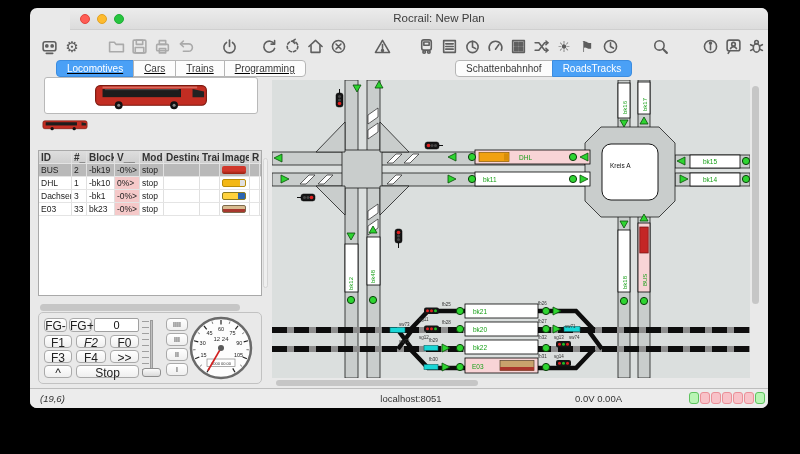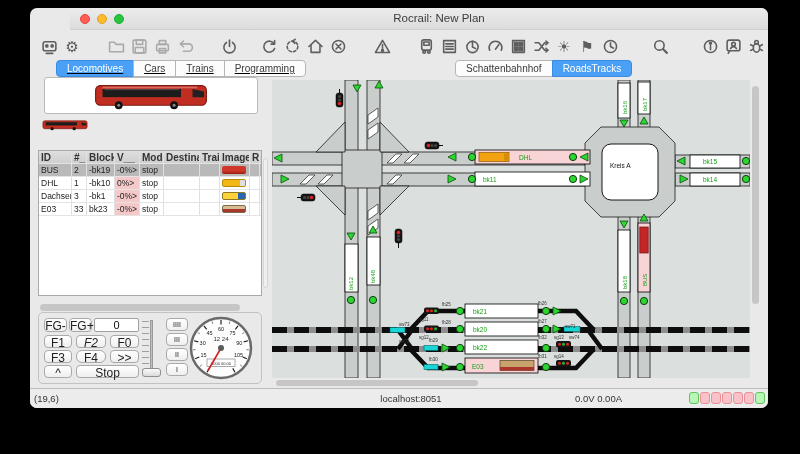--- a/index.html
+++ b/index.html
@@ -42,21 +42,21 @@
   .field{position:absolute;background:#fff;border:1px solid #a0a0a0;border-radius:2px;font-size:11px;text-align:center;color:#111;}
   .slider-track{position:absolute;left:120px;top:312px;width:3px;height:52px;background:#c0c0c0;border:1px solid #9a9a9a;}
   .slider-ticks{position:absolute;left:112px;top:313px;width:7px;height:50px;background:repeating-linear-gradient(#9f9f9f 0 1px,transparent 1px 6px);}
   .slider-handle{position:absolute;left:112px;top:360px;width:19px;height:9px;background:linear-gradient(#fbfbfb,#dadada);border:1px solid #8f8f8f;border-radius:3px;}
   
   .canvas{position:absolute;left:242px;top:72px;width:478px;height:298px;background:#dbdfde;}
   .vscroll{position:absolute;left:722px;top:78px;width:7px;height:218px;background:#c6c6c6;border-radius:4px;}
   .hscroll2{position:absolute;left:246px;top:372px;width:202px;height:6px;background:#c6c6c6;border-radius:3px;}
   
   .statusbar{position:absolute;left:0;bottom:0;width:100%;height:20px;background:#ececec;border-top:1px solid #bdbdbd;font-size:9.5px;color:#333;}
-  .sb-left{position:absolute;left:4px;top:4px;}
+  .sb-left{position:absolute;left:10px;top:4px;font-style:italic;}
   .sb-center{position:absolute;left:0;right:0;top:4px;text-align:center;padding-left:24px;}
   .sb-power{position:absolute;left:545px;top:4px;}
   .sb-ind{position:absolute;right:3px;top:3px;display:flex;gap:1px;}
   .ind{width:10px;height:12px;border-radius:3px;}
   .ind.green{background:#b9f5b4;border:1px solid #5fc35f;}
   .ind.pink{background:#f8c2c8;border:1px solid #ea9098;}
   svg text{font-family:"Liberation Sans",sans-serif;}
 </style>
 </head>
 <body>
@@ -341,21 +341,21 @@
   <div class="hscroll"></div>
 
   <div class="throttle-box"></div>
   <button class="btn" style="left:14px;top:310px;width:23px;height:14px;">FG-</button>
   <button class="btn" style="left:39px;top:310px;width:23px;height:14px;">FG+</button>
   <div class="field" style="left:64px;top:310px;width:45px;height:14px;line-height:13px;">0</div>
   <button class="btn" style="left:14px;top:327px;width:28px;height:13px;">F1</button>
   <button class="btn" style="left:46px;top:327px;width:30px;height:13px;font-style:italic;">F2</button>
   <button class="btn" style="left:80px;top:327px;width:29px;height:13px;">F0</button>
   <button class="btn" style="left:14px;top:342px;width:28px;height:13px;">F3</button>
-  <button class="btn" style="left:46px;top:342px;width:30px;height:13px;border-radius:6px;">F4</button>
+  <button class="btn" style="left:46px;top:342px;width:30px;height:13px;">F4</button>
   <button class="btn" style="left:80px;top:342px;width:29px;height:13px;">&gt;&gt;</button>
   <button class="btn" style="left:14px;top:357px;width:28px;height:13px;">^</button>
   <button class="btn" style="left:46px;top:357px;width:63px;height:13px;">Stop</button>
 
   <div class="slider-ticks"></div>
   <div class="slider-track"></div>
   <div class="slider-handle"></div>
 
   <button class="btn" style="left:136px;top:310px;width:22px;height:13px;font-size:7px;">IIII</button>
   <button class="btn" style="left:136px;top:325px;width:22px;height:13px;font-size:7px;">III</button>

